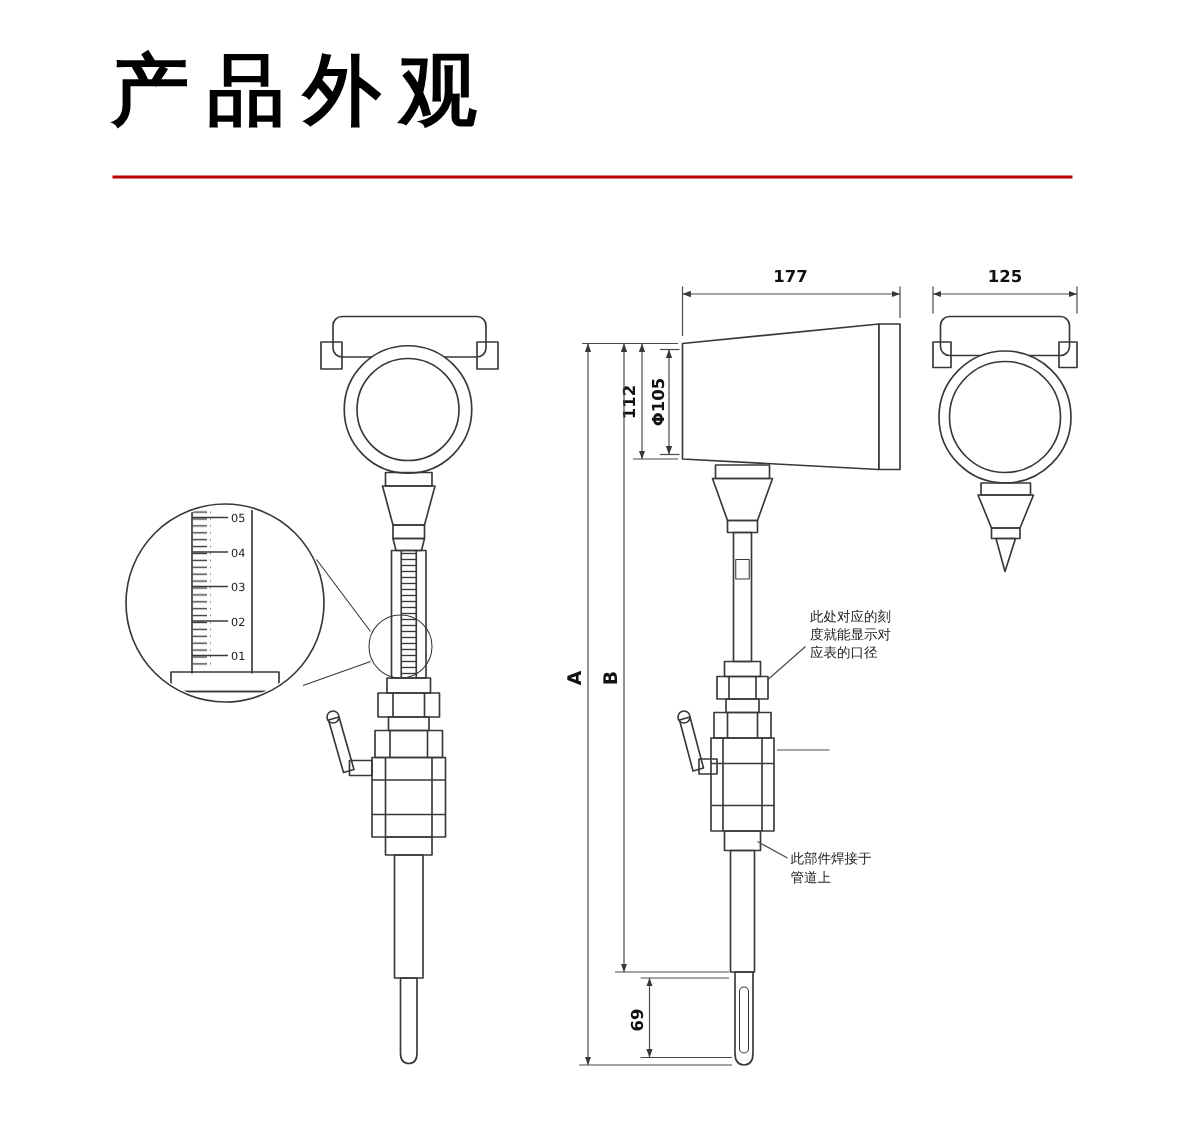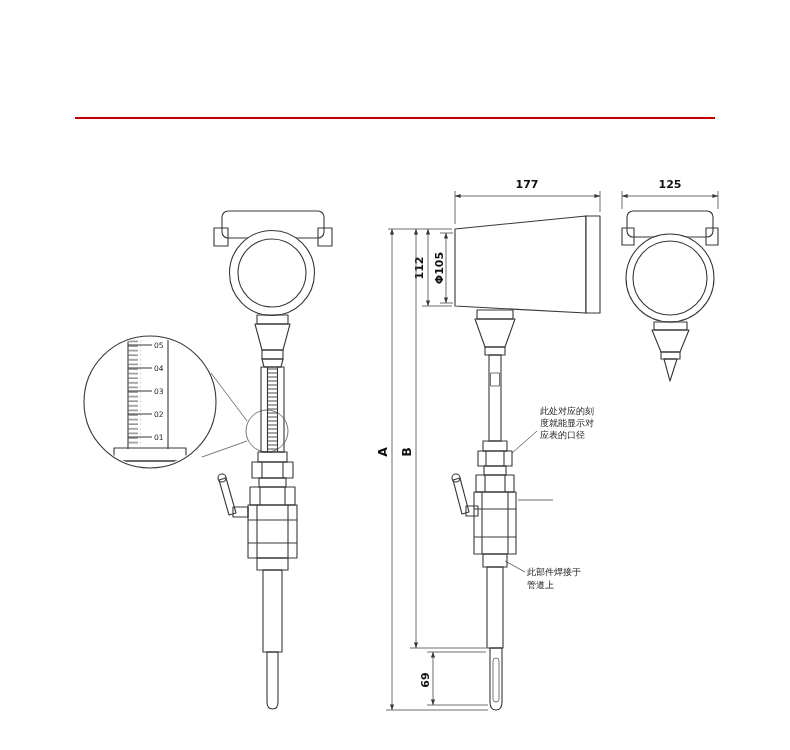--- a/index.html
+++ b/index.html
@@ -15,20 +15,21 @@
   .dim  { stroke:#4a4a4a; stroke-width:0.8; fill:none; }
   .dimtxt { font-family:"DejaVu Sans",sans-serif; font-size:11px; font-weight:700; fill:#111; stroke:none; }
   .dimtxt-lg { font-size:12.5px; font-weight:600; }
   .mag-label { font-family:"DejaVu Sans",sans-serif; font-size:7.5px; fill:#222; stroke:none; }
   .note { font-family:"DejaVu Sans",sans-serif; font-size:9px; fill:#222; stroke:none; }
 </style>
 </head>
 <body>
 
 <div class="page">
+  <h1 class="title">产品外观</h1>
   <div class="rule"></div>
 
   <svg width="790" height="750" viewBox="0 0 790 750">
     <defs>
       <clipPath id="magclip">
           <circle cx="150" cy="402" r="64.5"></circle>
         </clipPath>
       <pattern id="tickpat" width="12" height="4" patternUnits="userSpaceOnUse">
         <line x1="0" y1="1" x2="12" y2="1" stroke="#383838" stroke-width="0.9"></line>
       </pattern>

